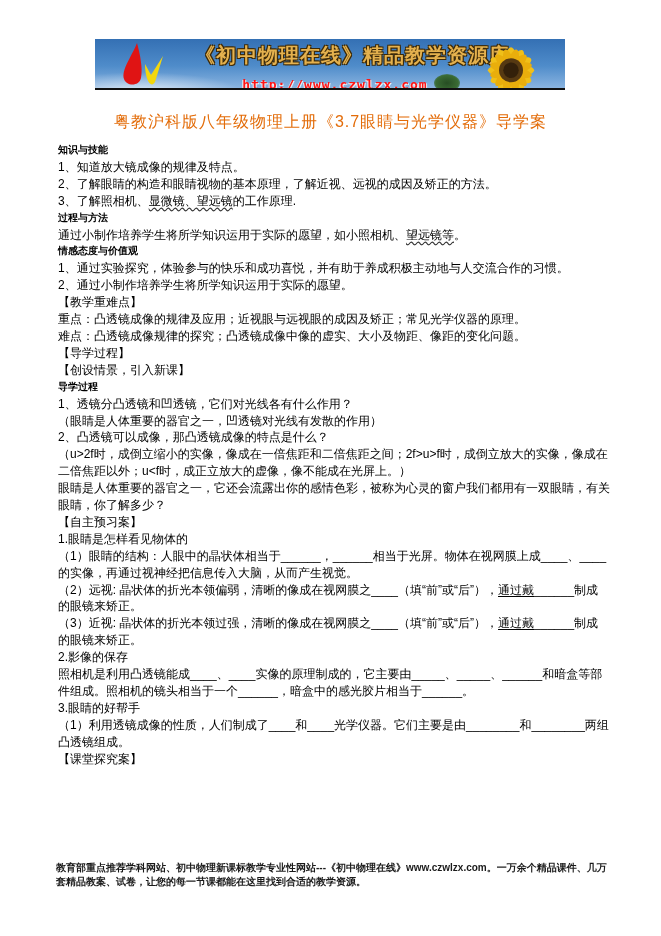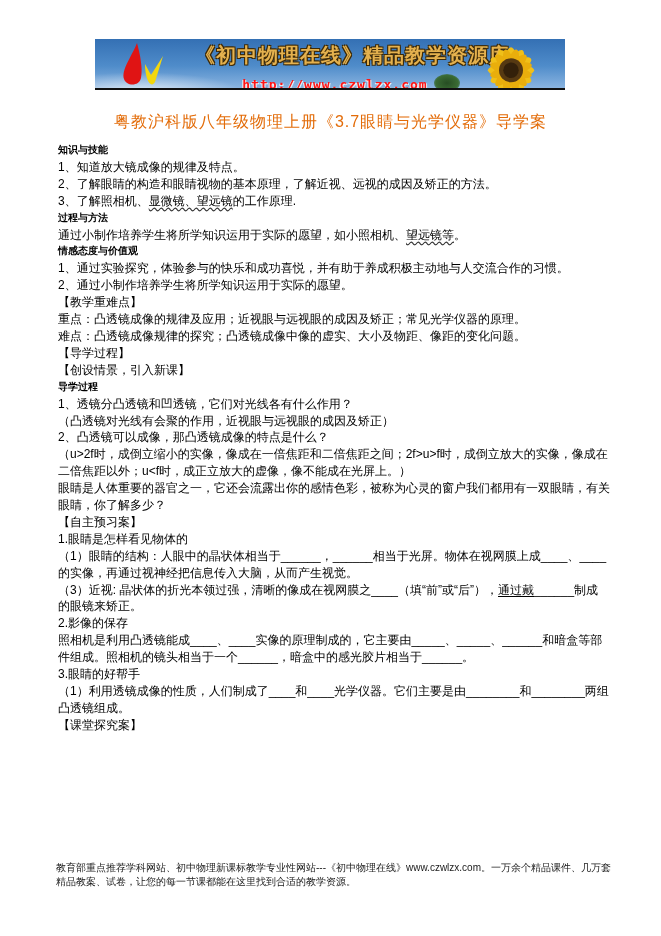--- a/index.html
+++ b/index.html
@@ -71,21 +71,21 @@
     text-decoration-style: wavy;
     text-decoration-color: #333;
     text-underline-offset: 2px;
   }
   .uline { text-decoration: underline; text-underline-offset: 2px; }
 
   
   .footer {
     position: absolute; left: 56px; top: 861px; width: 556px;
     font-size: 10px; line-height: 14px;
-    font-weight: normal; color: #1a1a1a;
+    font-weight: bold; color: #1a1a1a;
     word-break: break-all;
   }
 </style>
 </head>
 <body>
 
 <div class="page">
 
   <div class="banner">
     <div class="haze"></div>
@@ -138,27 +138,28 @@
       <div class="para para-bold"><span>情感态度与价值观</span></div>
       <div class="para"><span>1、通过实验探究，体验参与的快乐和成功喜悦，并有助于养成积极主动地与人交流合作的习惯。</span></div>
       <div class="para"><span>2、通过小制作培养学生将所学知识运用于实际的愿望。</span></div>
       <div class="para"><span>【教学重难点】</span></div>
       <div class="para"><span>重点：凸透镜成像的规律及应用；近视眼与远视眼的成因及矫正；常见光学仪器的原理。</span></div>
       <div class="para"><span>难点：凸透镜成像规律的探究；凸透镜成像中像的虚实、大小及物距、像距的变化问题。</span></div>
       <div class="para"><span>【导学过程】</span></div>
       <div class="para"><span>【创设情景，引入新课】</span></div>
       <div class="para para-bold"><span>导学过程</span></div>
       <div class="para"><span>1、透镜分凸透镜和凹透镜，它们对光线各有什么作用？</span></div>
-      <div class="para"><span>（凸透镜对光线有会聚的作用，近视眼与远视眼的成因及矫正）</span></div>
+      <div class="para"><span>（眼睛是人体重要的器官之一，凹透镜对光线有发散的作用）</span></div>
       <div class="para"><span>2、凸透镜可以成像，那凸透镜成像的特点是什么？</span></div>
       <div class="para"><span>（u&gt;2f时，成倒立缩小的实像，像成在一倍焦距和二倍焦距之间；2f&gt;u&gt;f时，成倒立放大的实像，像成在二倍焦距以外；u&lt;f时，成正立放大的虚像，像不能成在光屏上。）</span></div>
       <div class="para"><span>眼睛是人体重要的器官之一，它还会流露出你的感情色彩，被称为心灵的窗户我们都用有一双眼睛，有关眼睛，你了解多少？</span></div>
       <div class="para"><span>【自主预习案】</span></div>
       <div class="para"><span>1.眼睛是怎样看见物体的</span></div>
       <div class="para"><span>（1）眼睛的结构：人眼中的晶状体相当于______，______相当于光屏。物体在视网膜上成____、____的实像，再通过视神经把信息传入大脑，从而产生视觉。</span></div>
+      <div class="para"><span>（2）远视: 晶状体的折光本领偏弱，清晰的像成在视网膜之____（填“前”或“后”），</span><span class="uline">通过戴</span><span>______制成的眼镜来矫正。</span></div>
       <div class="para"><span>（3）近视: 晶状体的折光本领过强，清晰的像成在视网膜之____（填“前”或“后”），</span><span class="uline">通过戴</span><span>______制成的眼镜来矫正。</span></div>
       <div class="para"><span>2.影像的保存</span></div>
       <div class="para"><span>照相机是利用凸透镜能成____、____实像的原理制成的，它主要由_____、_____、______和暗盒等部件组成。照相机的镜头相当于一个______，暗盒中的感光胶片相当于______。</span></div>
       <div class="para"><span>3.眼睛的好帮手</span></div>
       <div class="para"><span>（1）利用透镜成像的性质，人们制成了____和____光学仪器。它们主要是由________和________两组凸透镜组成。</span></div>
       <div class="para"><span>【课堂探究案】</span></div>
     </div>
 
   <div class="footer">教育部重点推荐学科网站、初中物理新课标教学专业性网站---《初中物理在线》www.czwlzx.com。一万余个精品课件、几万套精品教案、试卷，让您的每一节课都能在这里找到合适的教学资源。</div>
 

